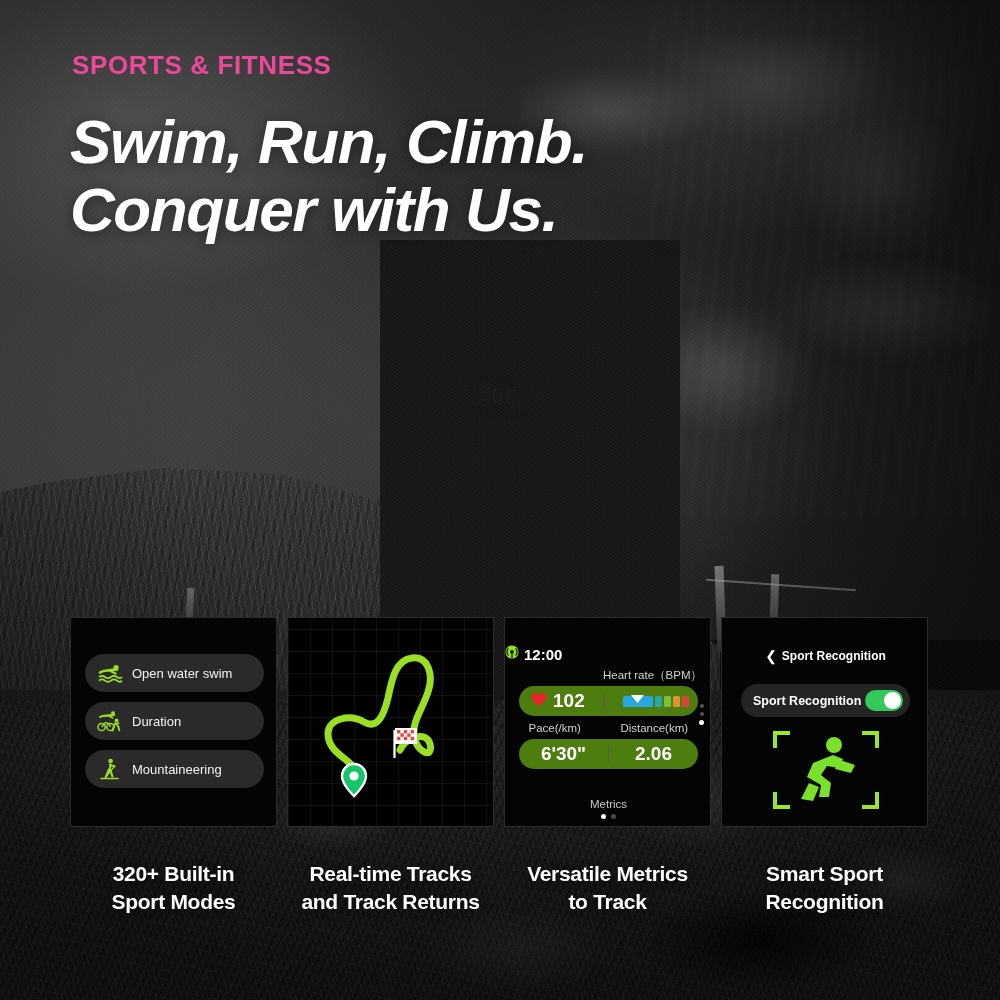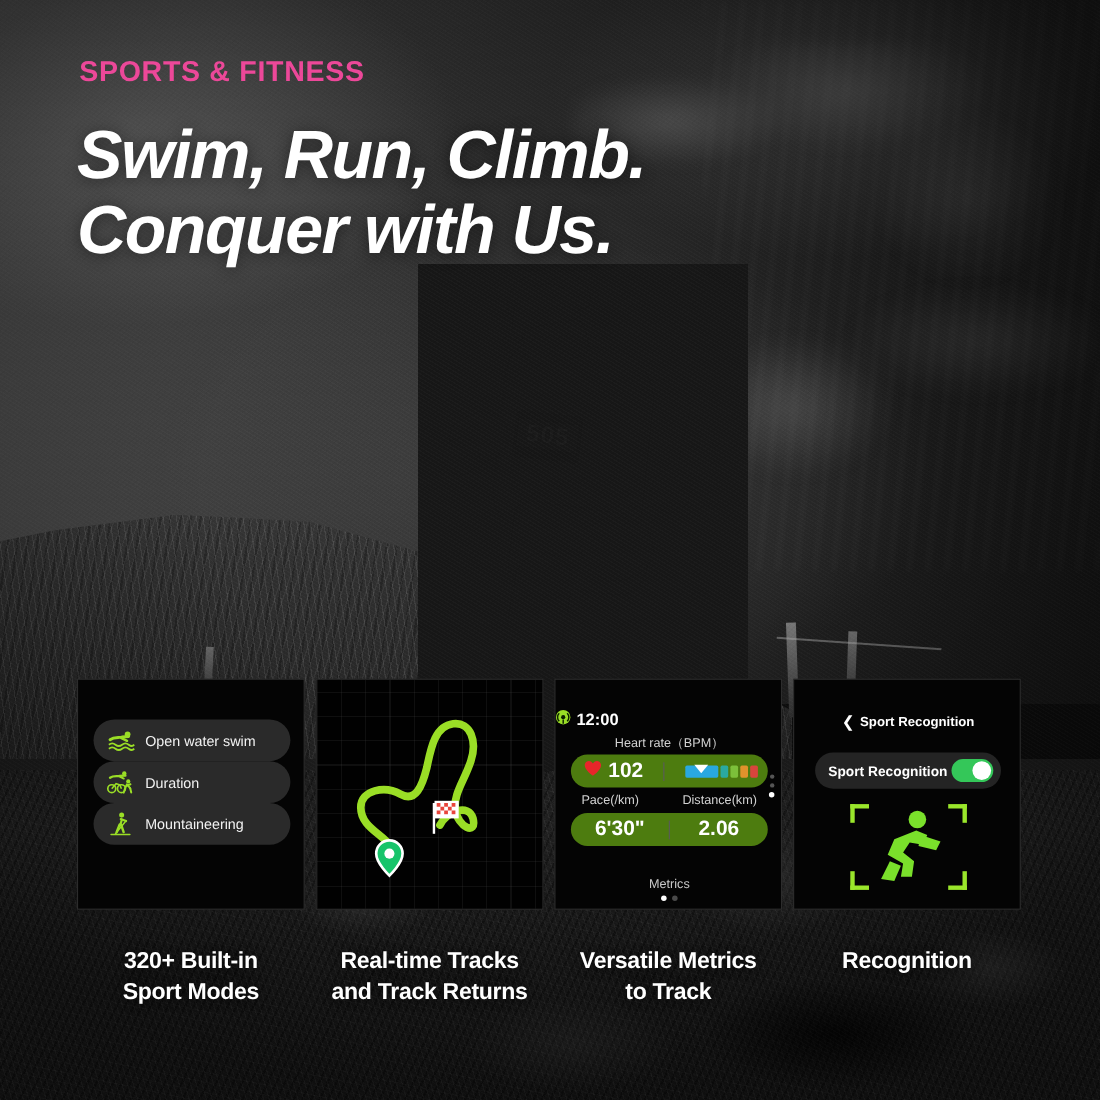--- a/index.html
+++ b/index.html
@@ -158,21 +158,21 @@
     display:flex; gap:10px;
   }
   .card {
     width:207px; height:210px; background:#040404;
     border:1px solid rgba(255,255,255,.16);
     position:relative; overflow:hidden;
   }
 
   
   .modes { position:absolute; left:14px; top:36px; width:179px;
-           display:flex; flex-direction:column; }
+           display:flex; flex-direction:column; gap:10px; }
   .mode {
     height:38px; border-radius:19px; background:#2a2a2a;
     display:flex; align-items:center; padding-left:12px; gap:9px;
   }
   .mode-label { font:400 13px "Liberation Sans", sans-serif; color:#f2f2f2; }
   .mode-icon { width:26px; height:22px; flex:0 0 26px; }
 
   
   .mapgrid {
     position:absolute; left:0; top:0; width:207px; height:210px;
@@ -182,21 +182,21 @@
       #000;
     opacity:.55;
   }
   .mapsvg { position:absolute; left:0; top:0; }
 
   
   .m-top { position:absolute; top:27px; left:0; width:207px; text-align:center;
            display:flex; align-items:center; gap:5px; }
   .m-time { font:600 15px "Liberation Sans", sans-serif; color:#fff; }
   .m-cap  { font:400 11.5px "Liberation Sans", sans-serif; color:#d2d2d2;
-            text-align:center; width:207px; position:absolute; }
+            text-align:center; width:207px; position:absolute;margin-left:44px; }
   .pill {
     position:absolute; height:30px; border-radius:15px; background:#4d7c0f;
     display:flex; align-items:center;
   }
   .hrnum { font:600 19px "Liberation Sans", sans-serif; color:#fff; }
   .divider { width:1px; height:17px; background:#5a5a5a; }
   .zonebar { display:flex; align-items:center; gap:2px; position:relative; }
   .zseg { height:11px; border-radius:1.5px; }
   .metricval { font:600 19px "Liberation Sans", sans-serif; color:#fff; }
   .m-dur { position:absolute; width:207px; text-align:center;
@@ -475,15 +475,16 @@
   </div>
   <div class="caption">
     <span>Real-time Tracks</span>
     <span>and Track Returns</span>
   </div>
   <div class="caption">
     <span>Versatile Metrics</span>
     <span>to Track</span>
   </div>
   <div class="caption">
+    <span>Smart Sport</span>
     <span>Recognition</span>
   </div>
 </div>
 
 </body></html>

